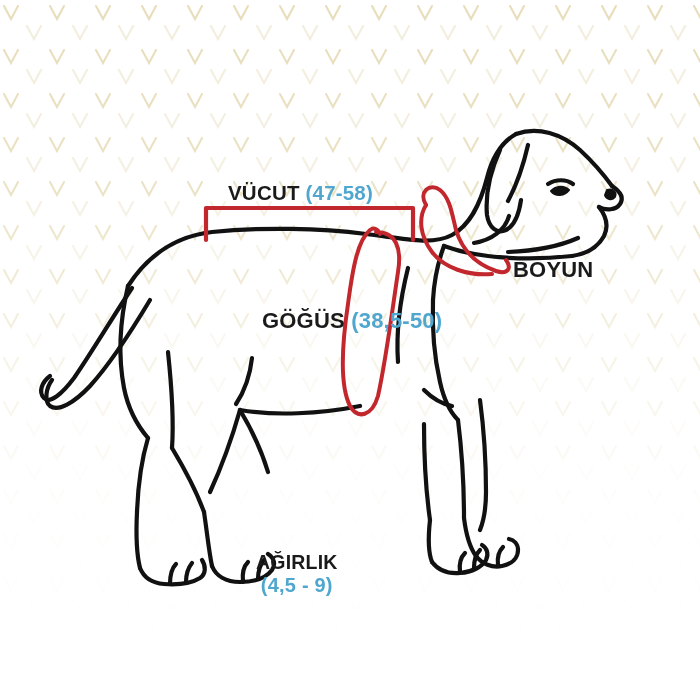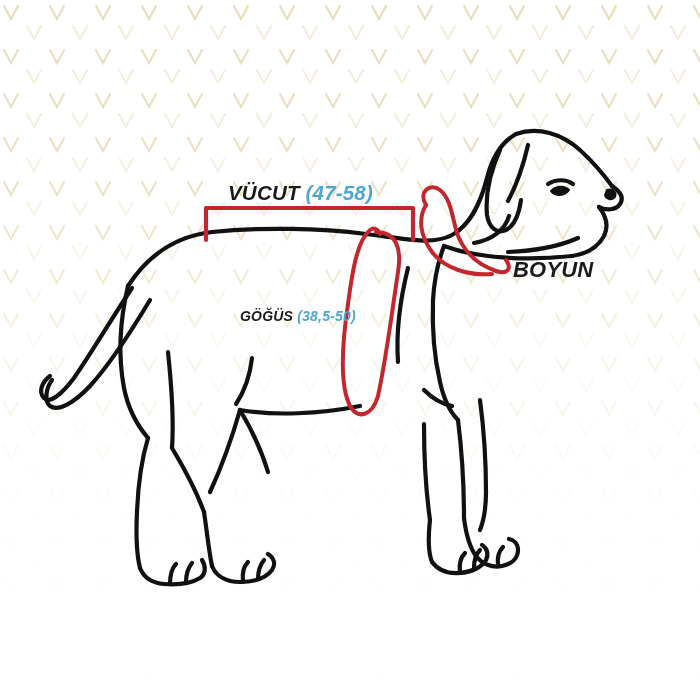--- a/index.html
+++ b/index.html
@@ -24,37 +24,36 @@
   #dog-diagram {
     position: absolute;
     inset: 0;
   }
   .label {
     position: absolute;
     white-space: nowrap;
     font-weight: bold;
     letter-spacing: 0.2px;
     line-height: 1.05;
-    font-style: italic;
   }
   .label-name {
     color: #1a1a1a;
   }
   .label-value {
     color: #4FA6CE;
   }
   #label-vucut {
     left: 228px;
     top: 182px;
     font-size: 20.5px;
   }
   #label-gogus {
-    left: 240px;
+    left: 262px;
     top: 309px;
-    font-size: 14px;
+    font-size: 22px;
   }
   #label-boyun {
     left: 513px;
     top: 258px;
     font-size: 22px;
   }
   #label-agirlik {
     left: 256px;
     top: 552px;
     font-size: 19.5px;
@@ -261,14 +260,18 @@
 
   <div class="label" id="label-gogus">
     <span class="label-name">GÖĞÜS</span>
     <span class="label-value">(38,5-50)</span>
   </div>
 
   <div class="label" id="label-boyun">
     <span class="label-name">BOYUN</span>
   </div>
 
+  <div class="label" id="label-agirlik">
+    <span class="label-name">AĞIRLIK</span>
+    <span class="label-value line2">(4,5 - 9)</span>
+  </div>
 
 </div>
 
 </body></html>

